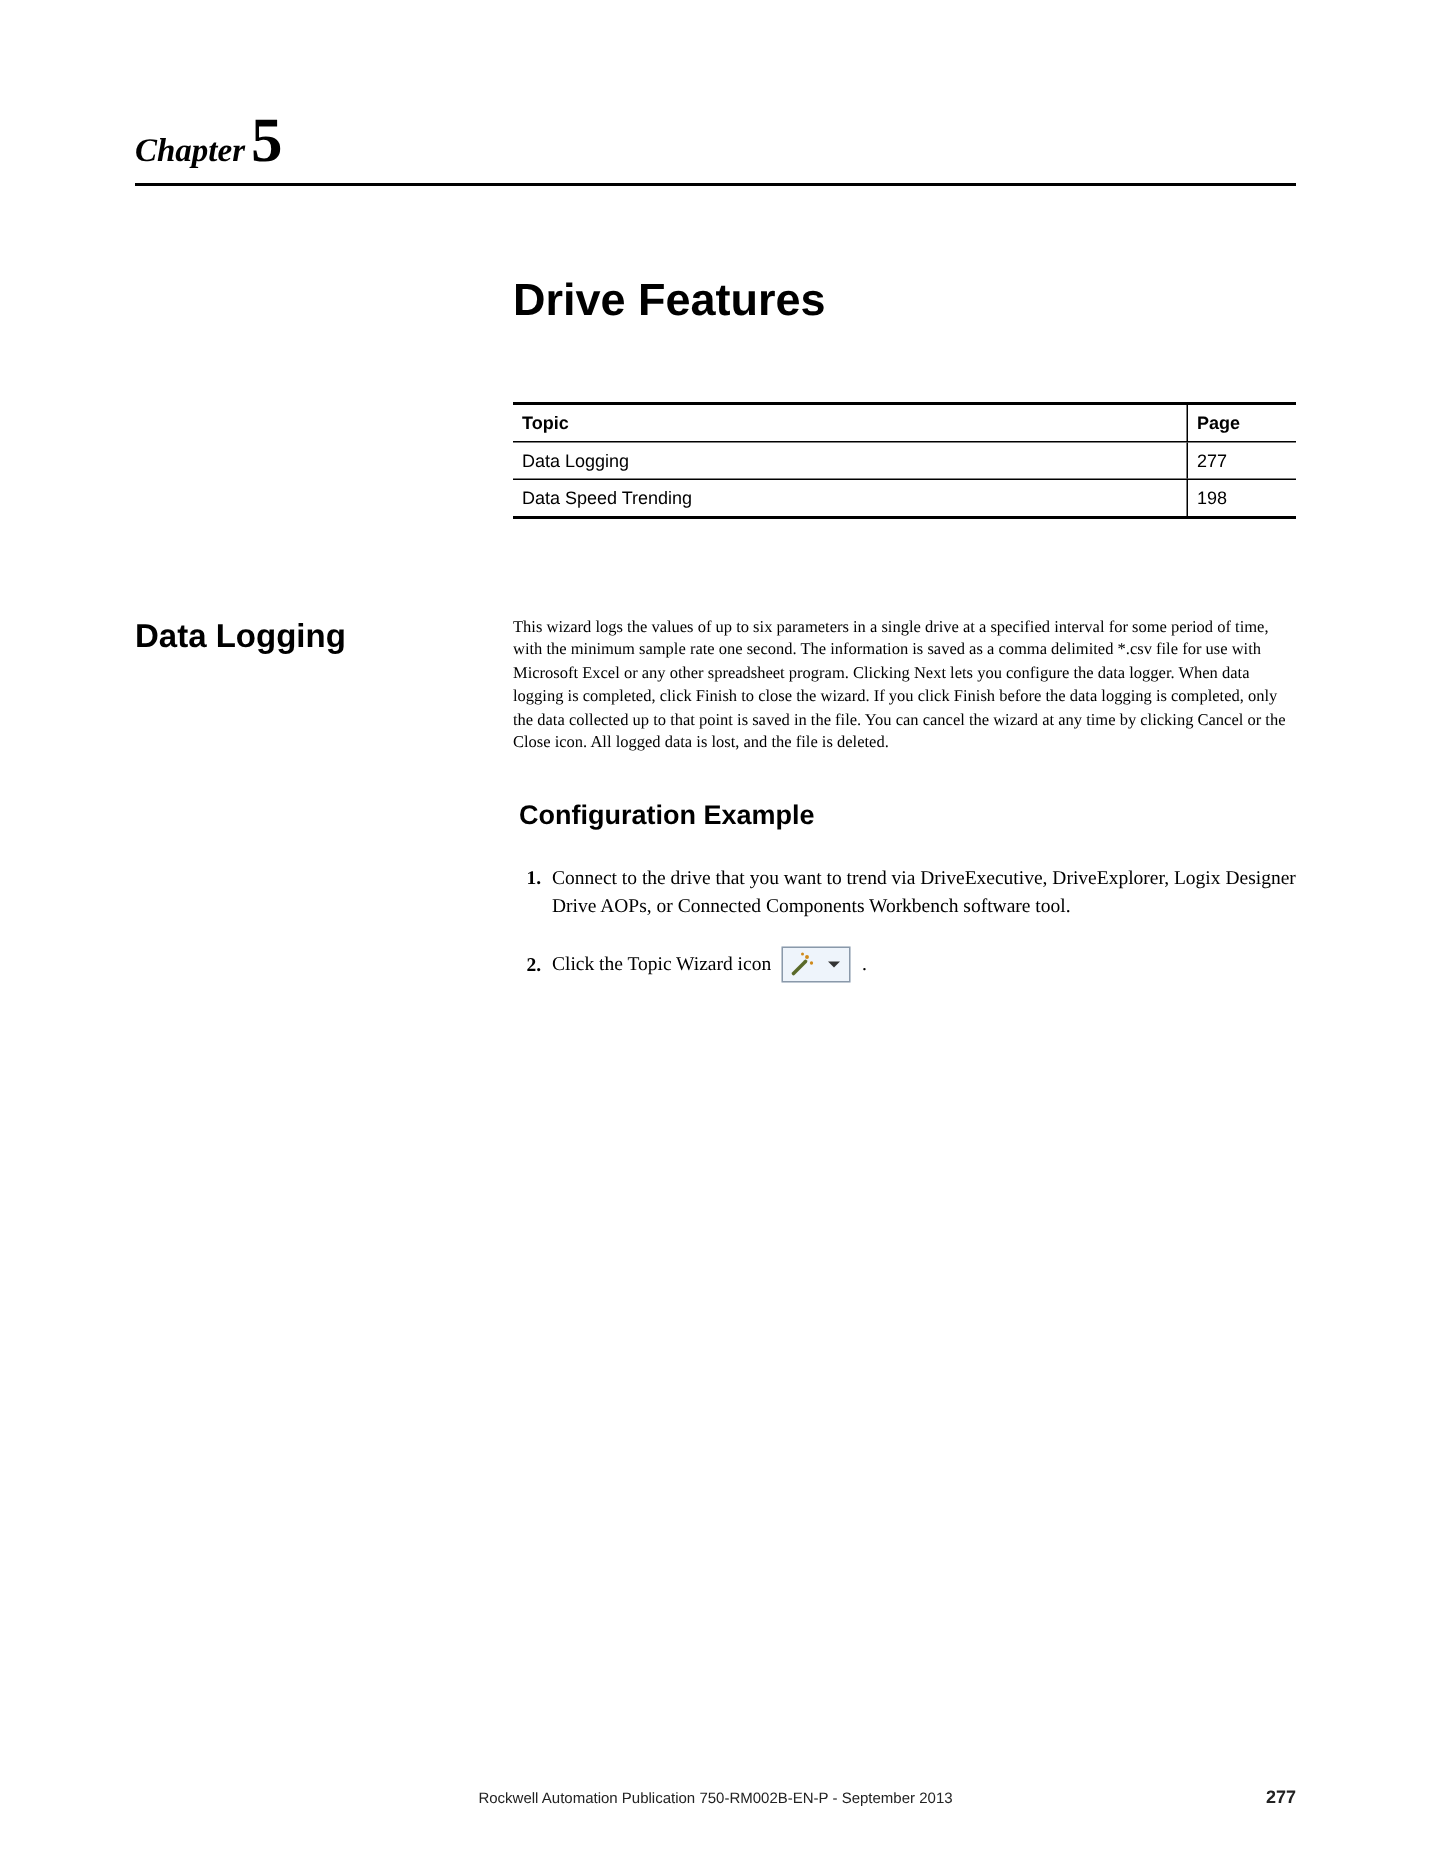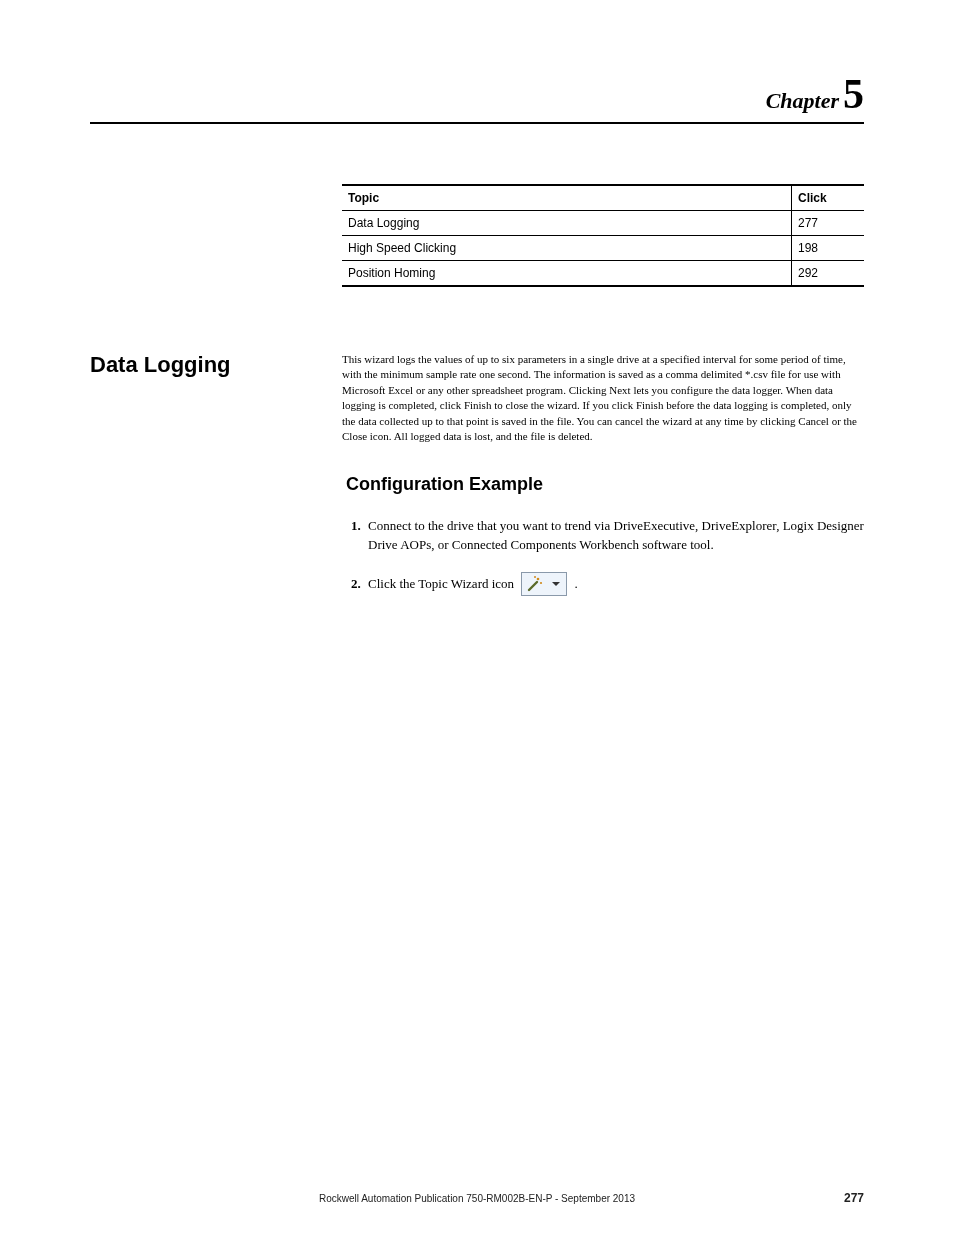--- a/index.html
+++ b/index.html
@@ -13,21 +13,20 @@
     position: relative;
     box-sizing: border-box;
   }
   .page {
     padding: 70px 90px 40px 90px;
     box-sizing: border-box;
     height: 100%;
     position: relative;
   }
   .chapter-label {
-    text-align: right;
     font-family: "Times New Roman", Georgia, serif;
     font-style: italic;
     font-weight: bold;
     font-size: 22px;
     margin-bottom: 0;
   }
   .chapter-number {
     font-size: 42px;
     font-weight: bold;
     font-style: normal;
@@ -168,40 +167,37 @@
 <body>
 
 <div class="page">
 
   <div class="chapter-label">
     <span>Chapter</span><span class="chapter-number">5</span>
   </div>
   <hr class="chapter-rule">
 
   <div class="content-indent">
+    <h1 class="main-title">Drive Features</h1>
 
     <table class="toc-table">
       <thead>
         <tr>
           <th>Topic</th>
-          <th>Click</th>
+          <th>Page</th>
         </tr>
       </thead>
       <tbody>
         <tr>
           <td>Data Logging</td>
           <td>277</td>
         </tr>
         <tr>
-          <td>High Speed Clicking</td>
+          <td>Data Speed Trending</td>
           <td>198</td>
-        </tr>
-        <tr>
-          <td>Position Homing</td>
-          <td>292</td>
         </tr>
       </tbody>
     </table>
   </div>
 
   <div class="section-row">
     <h2 class="section-heading">Data Logging</h2>
     <p class="body-text">This wizard logs the values of up to six parameters in a single drive at a specified interval for some period of time, with the minimum sample rate one second. The information is saved as a comma delimited *.csv file for use with Microsoft Excel or any other spreadsheet program. Clicking Next lets you configure the data logger. When data logging is completed, click Finish to close the wizard. If you click Finish before the data logging is completed, only the data collected up to that point is saved in the file. You can cancel the wizard at any time by clicking Cancel or the Close icon. All logged data is lost, and the file is deleted.</p>
   </div>
 

